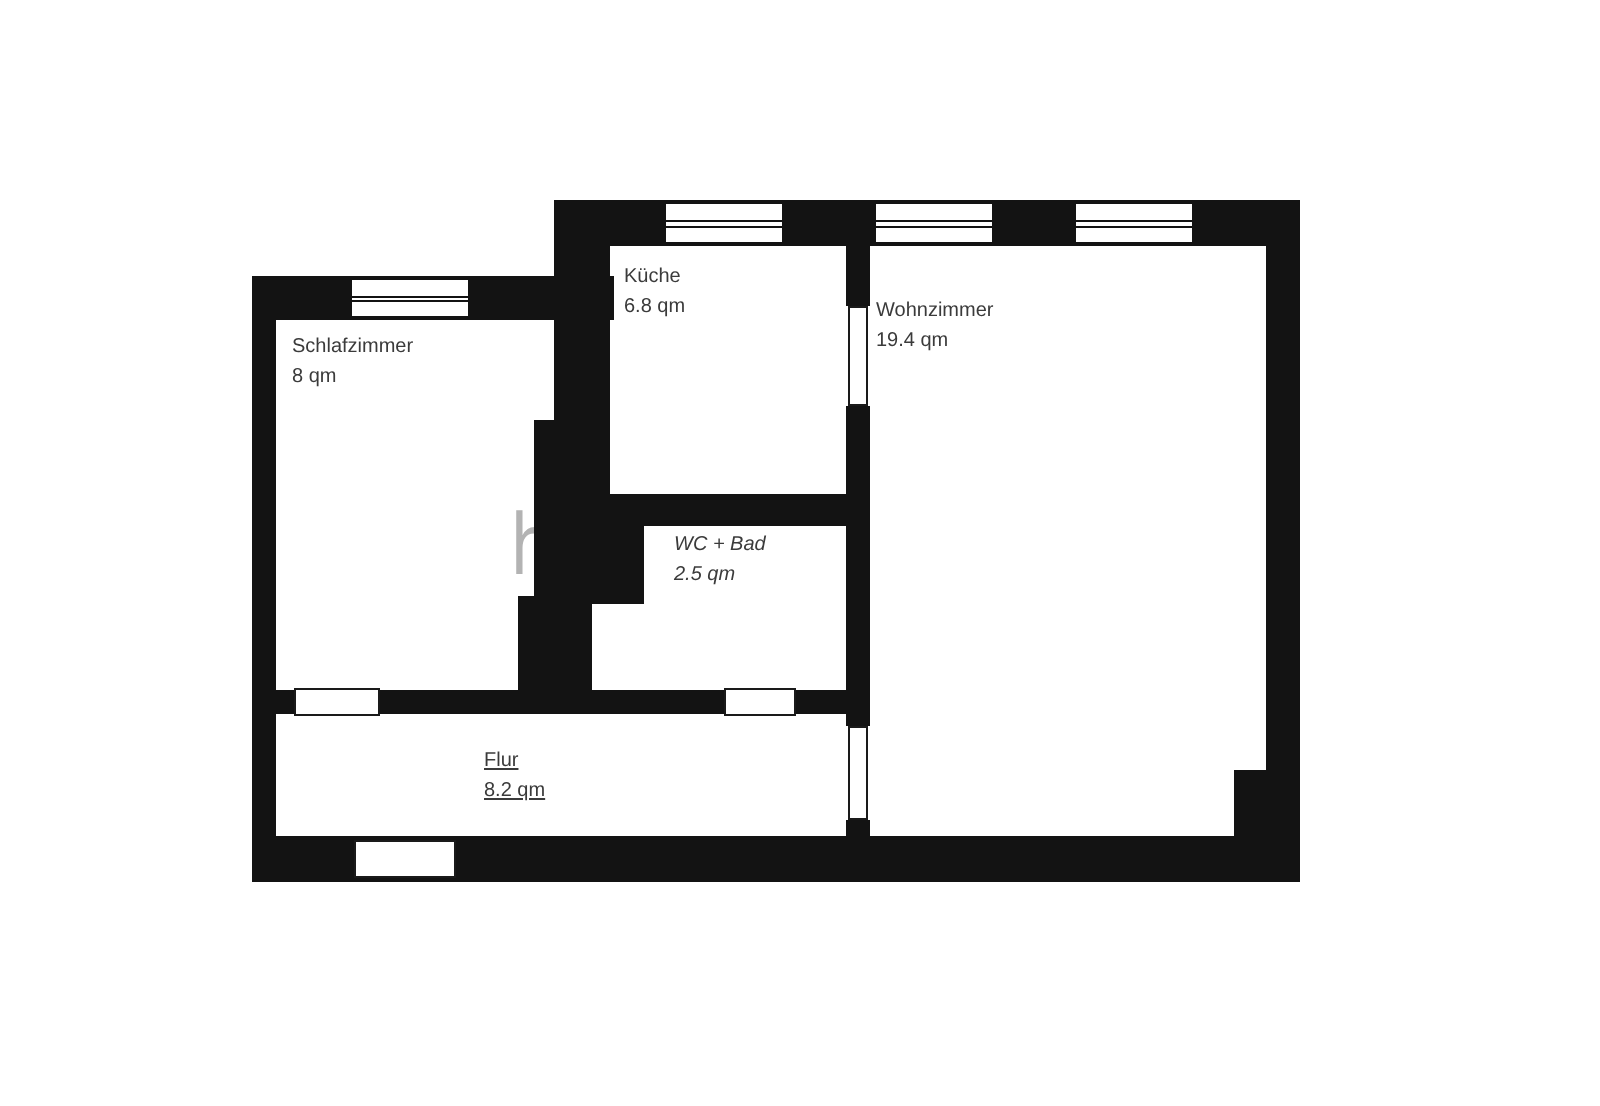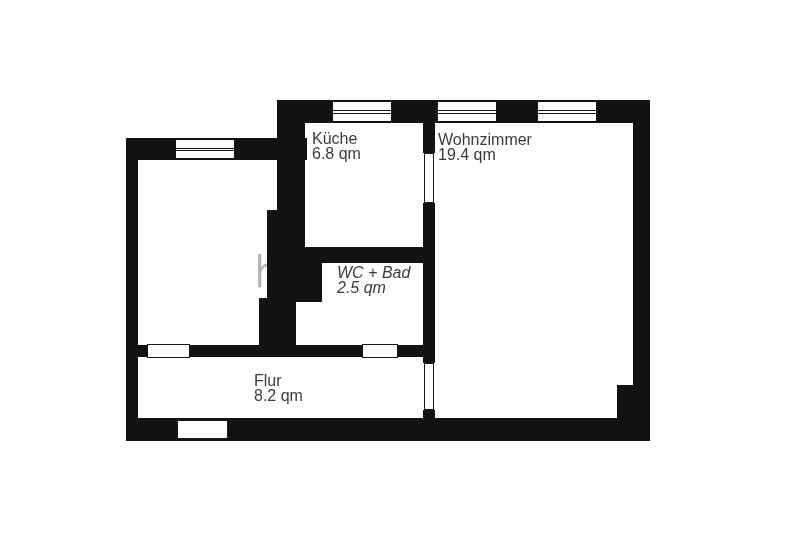--- a/index.html
+++ b/index.html
@@ -19,21 +19,21 @@
     content:"";position:absolute;left:0;right:0;height:1px;background:#131313;
   }
   .window::before{top:42%;}
   .window::after{top:58%;}
   .door{
     position:absolute;background:#ffffff;
     border:1px solid #1a1a1a;box-sizing:border-box;
   }
   .room-label{
     position:absolute;
-    font-size:16px;line-height:15px;
+    font-size:10px;line-height:15px;
     color:#3b3b3b;white-space:nowrap;
   }
   .room-label span{display:block;}
   .watermark{
     position:absolute;
     font-family:"DejaVu Sans",sans-serif;
     color:#b3b3b3;
     transform-origin:0 0;
     white-space:nowrap;
   }
@@ -67,23 +67,23 @@
   
   .door-schlaf-flur {left:147px;top:344px;width:43px;height:14px;}
   .door-wc-flur     {left:362px;top:344px;width:36px;height:14px;}
   .door-kueche-wz   {left:424px;top:153px;width:10px;height:50px;}
   .door-flur-wz     {left:424px;top:363px;width:10px;height:47px;}
   .door-entrance    {left:177px;top:420px;width:51px;height:19px;}
 
   
   .lbl-schlaf {left:146px;top:166px;}
   .lbl-kueche {left:312px;top:131px;}
-  .lbl-wz     {left:438px;top:132px;}
+  .lbl-wz     {left:438px;top:148px;}
   .lbl-wc     {left:337px;top:265px;font-style:italic;}
-  .lbl-flur   {left:254px;top:373px;}
+  .lbl-flur   {left:242px;top:373px;text-decoration:underline;}
 </style>
 </head>
 <body>
 
 <div class="canvas">
 
   <span class="watermark wm-1">hnu</span>
   <span class="watermark wm-2">s</span>
 
   <div class="wall w-top-main"></div>
@@ -107,20 +107,24 @@
   <div class="window win-kueche"></div>
   <div class="window win-wz-1"></div>
   <div class="window win-wz-2"></div>
 
   <div class="door door-schlaf-flur"></div>
   <div class="door door-wc-flur"></div>
   <div class="door door-kueche-wz"></div>
   <div class="door door-flur-wz"></div>
   <div class="door door-entrance"></div>
 
+  <div class="room-label lbl-schlaf">
+    <span>Schlafzimmer</span>
+    <span>8 qm</span>
+  </div>
   <div class="room-label lbl-kueche">
     <span>Küche</span>
     <span>6.8 qm</span>
   </div>
   <div class="room-label lbl-wz">
     <span>Wohnzimmer</span>
     <span>19.4 qm</span>
   </div>
   <div class="room-label lbl-wc">
     <span>WC + Bad</span>

